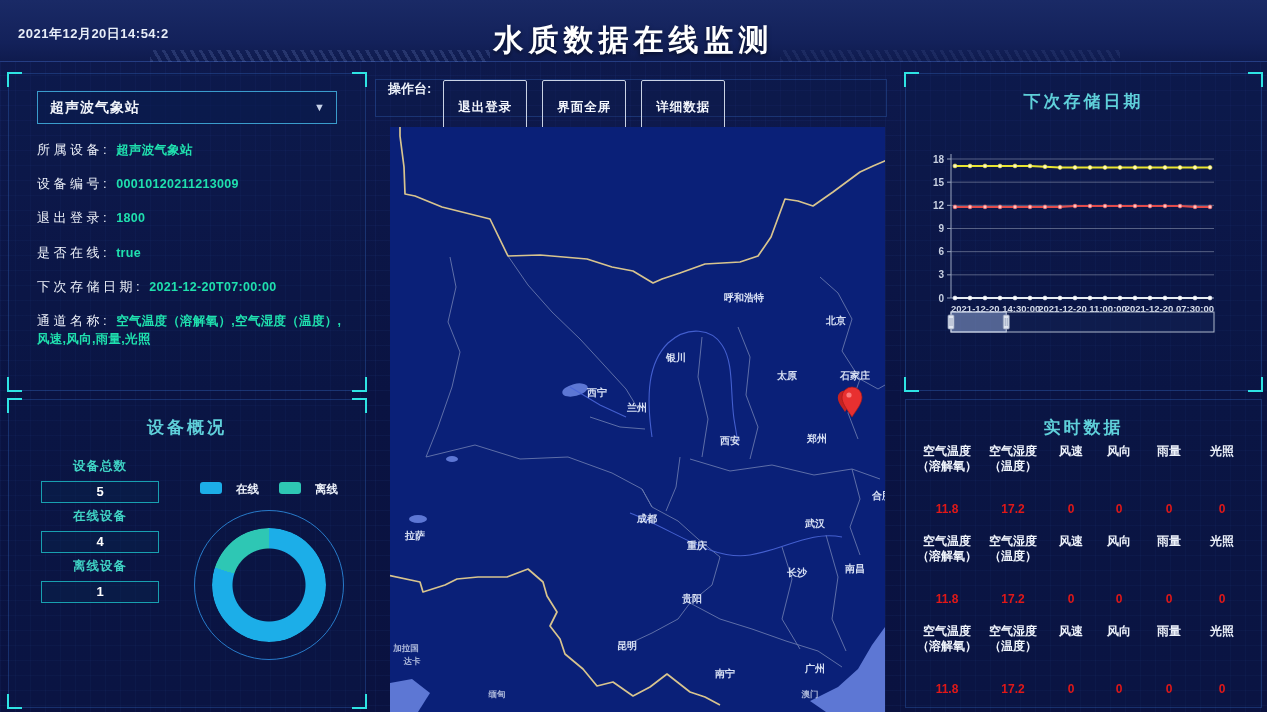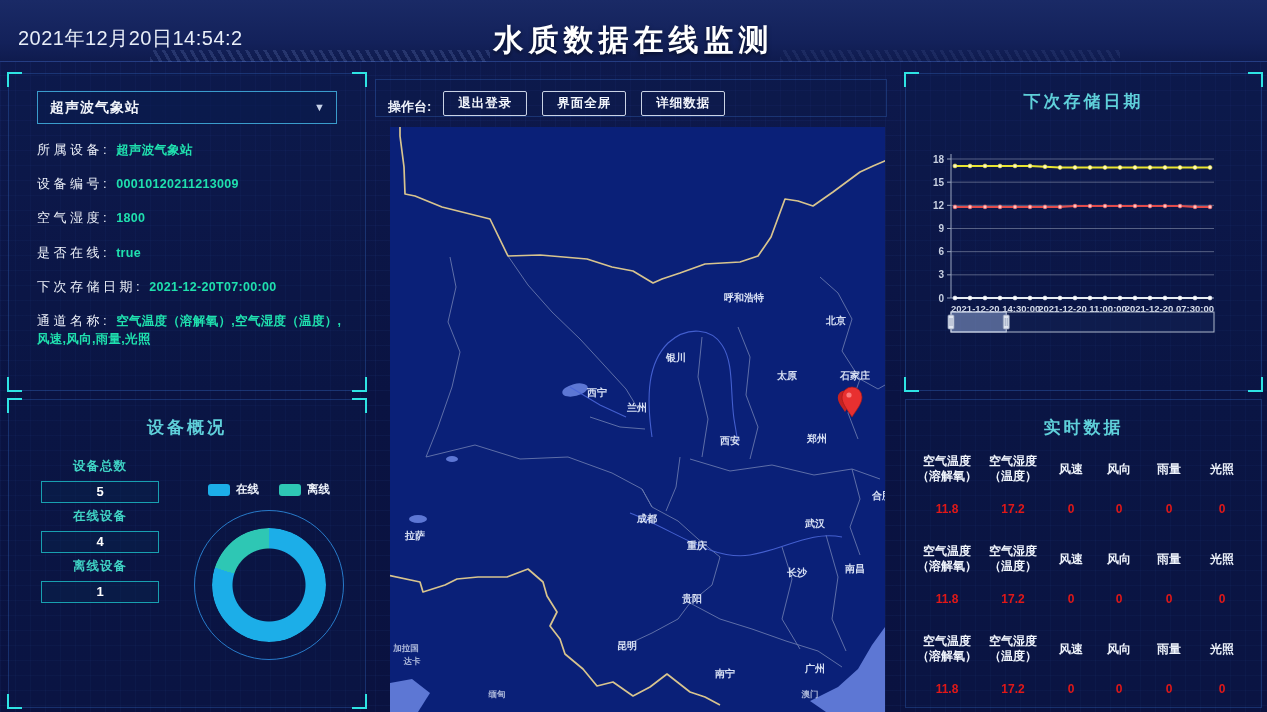--- a/index.html
+++ b/index.html
@@ -7,21 +7,21 @@
   #stage{position:relative;width:1267px;height:712px;
     background:
       linear-gradient(rgba(60,100,200,.07) 1px,transparent 1px) 0 0/15px 15px,
       linear-gradient(90deg,rgba(60,100,200,.07) 1px,transparent 1px) 0 0/15px 15px,
       linear-gradient(180deg,#0e1a4e 0%,#0a1342 55%,#0a1240 100%);
   }
   
   #header{position:absolute;left:0;top:0;width:100%;height:62px;
     background:linear-gradient(180deg,#1a2a66 0%,#13215a 70%,#0f1b4e 100%);
     border-bottom:1px solid rgba(70,120,220,.25)}
-  #datetime{position:absolute;left:18px;top:25px;color:#e8eef8;font-size:20px;font-weight:normal;letter-spacing:.5px}
+  #datetime{position:absolute;left:18px;top:25px;color:#e8eef8;font-size:13px;font-weight:bold;letter-spacing:.5px}
   #page-title{position:absolute;left:0;right:0;top:20px;text-align:center;color:#ffffff;font-size:30px;font-weight:bold;letter-spacing:5px;text-shadow:0 2px 4px rgba(0,0,0,.55)}
   .hatch{position:absolute;height:12px;opacity:.35;
     background:repeating-linear-gradient(60deg,rgba(130,155,220,.55) 0 3px,transparent 3px 8px)}
   #hatch-left{left:150px;top:50px;width:340px}
   #hatch-right{left:780px;top:50px;width:340px;opacity:.18}
   
   .panel{position:absolute;border:1px solid rgba(58,115,210,.30);background:rgba(12,26,74,.25)}
   .corner{position:absolute;width:15px;height:15px;border:2px solid #2ee4e4}
   .c-tl{left:-2px;top:-2px;border-right:none;border-bottom:none}
   .c-tr{right:-2px;top:-2px;border-left:none;border-bottom:none}
@@ -39,40 +39,40 @@
   .field-value{color:#1fe0ae;font-weight:bold;font-size:12.5px;margin-left:6px;letter-spacing:.3px}
   
   #panel-overview{left:8px;top:399px;width:358px;height:309px}
   #overview-stats{position:absolute;left:32px;top:58px;width:118px}
   .stat{margin-bottom:5px;text-align:center}
   .stat-label{color:#3fd2c4;font-size:12.5px;font-weight:bold;letter-spacing:1px}
   .stat-box{margin-top:6px;height:22px;border:1px solid #18a0b0;background:rgba(10,40,80,.35);
     color:#ffffff;font-size:13px;font-weight:bold;line-height:20px;text-align:center}
   #donut-zone{position:absolute;left:172px;top:82px;width:176px;height:206px}
   #donut-legend{display:flex;justify-content:center;gap:20px;margin-bottom:10px}
-  .legend-item{display:flex;align-items:center;gap:6px;color:#eef3fb;font-size:11.5px;font-weight:bold}
+  .legend-item{display:flex;align-items:flex-start;gap:14px;color:#eef3fb;font-size:11.5px;font-weight:bold}
   .legend-swatch{width:22px;height:12px;border-radius:3px}
   #donut-ring{position:absolute;left:13px;top:28px;width:150px;height:150px;border:1px solid rgba(45,140,225,.85);border-radius:50%}
   #donut{position:absolute;left:31px;top:46px;width:114px;height:114px;border-radius:50%;
     -webkit-mask:radial-gradient(circle closest-side,transparent 0 36px,#000 37px);
             mask:radial-gradient(circle closest-side,transparent 0 36px,#000 37px)}
   
-  #console{left:375px;top:79px;width:512px;height:38px;display:flex;align-items:flex-end;padding-left:12px}
+  #console{left:375px;top:79px;width:512px;height:38px;display:flex;align-items:flex-start;padding-left:12px}
   #console-label{color:#eef2fa;font-size:13px;font-weight:bold;margin-right:12px}
-  .console-btn{margin-right:15px;padding:3px 14px;border:1px solid #c9d2e4;border-radius:2px;background:rgba(16,30,80,.35);
+  .console-btn{margin-right:15px;padding:18px 14px;border:1px solid #c9d2e4;border-radius:2px;background:rgba(16,30,80,.35);
     color:#f4f7fd;font-size:12.5px;font-weight:bold;letter-spacing:1px;cursor:pointer}
   
   #map-svg{position:absolute;left:390px;top:127px;width:495px;height:585px;display:block}
   
   #panel-stats{left:905px;top:73px;width:357px;height:318px}
   #chart-svg{position:absolute;left:0;top:75px;width:357px;height:220px;overflow:visible}
   
   #panel-realtime{left:905px;top:399px;width:357px;height:309px;overflow:hidden}
   #realtime-groups{position:absolute;left:10px;right:8px;top:44px;bottom:3px;overflow:hidden}
-  .rt-header{display:flex;align-items:center;min-height:50px}
+  .rt-header{display:flex;align-items:flex-start;min-height:50px}
   .rt-header .rt-cell{color:#eef3fb;font-weight:bold;font-size:12px;line-height:1.25;text-align:center}
   .rt-values{display:flex;height:22px;margin:8px 0 10px 0}
   .rt-values .rt-cell{color:#e01818;font-weight:bold;font-size:12px;text-align:center}
   .rt-cell{flex:0 0 auto}
   .rt-c0{width:62px}.rt-c1{width:70px}.rt-c2{width:46px}.rt-c3{width:50px}.rt-c4{width:50px}.rt-c5{width:56px}
 </style>
 </head>
 <body>
 
 <div id="stage">
@@ -89,21 +89,21 @@
     <span class="corner c-tr"></span>
     <span class="corner c-bl"></span>
     <span class="corner c-br"></span>
     <div id="device-select">
       <span>超声波气象站</span>
       <span class="arrow">▼</span>
     </div>
     <div id="device-fields">
         <div class="field-row"><span class="field-label">所属设备:</span><span class="field-value">超声波气象站</span></div>
         <div class="field-row"><span class="field-label">设备编号:</span><span class="field-value">00010120211213009</span></div>
-        <div class="field-row"><span class="field-label">空气湿度:</span><span class="field-value">1800</span></div>
+        <div class="field-row"><span class="field-label">退出登录:</span><span class="field-value">1800</span></div>
         <div class="field-row"><span class="field-label">是否在线:</span><span class="field-value">true</span></div>
         <div class="field-row"><span class="field-label">下次存储日期:</span><span class="field-value">2021-12-20T07:00:00</span></div>
         <div class="field-row"><span class="field-label">通道名称:</span><span class="field-value">空气温度（溶解氧）,空气湿度（温度）,风速,风向,雨量,光照</span></div>
       </div>
   </div>
 
   <div id="panel-overview" class="panel">
     <span class="corner c-tl"></span>
     <span class="corner c-tr"></span>
     <span class="corner c-bl"></span>

